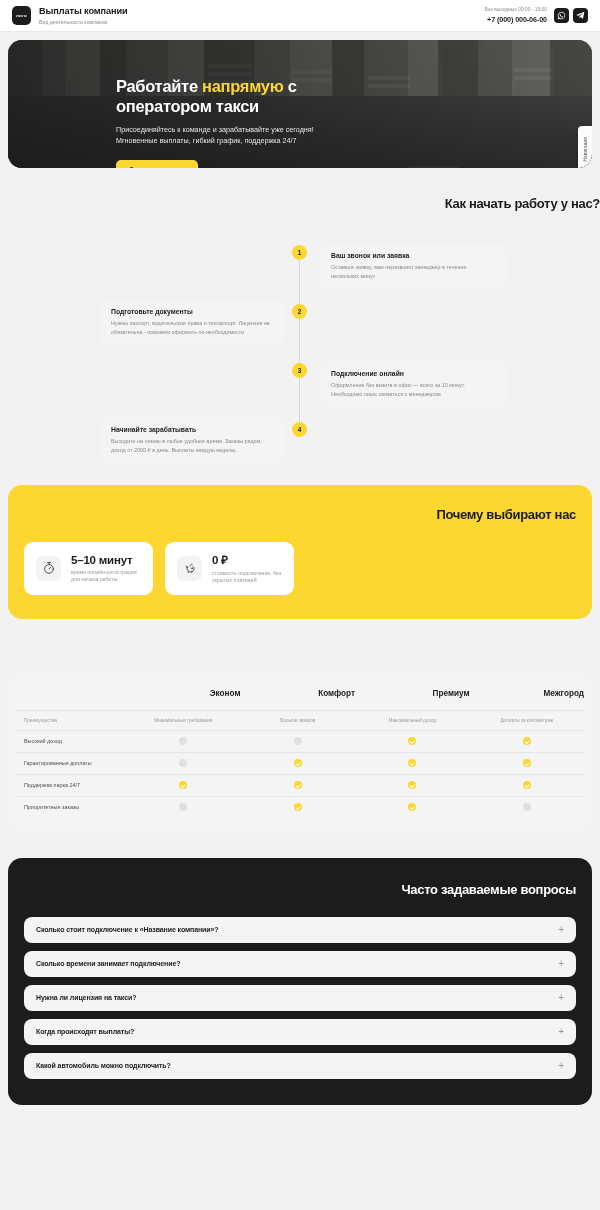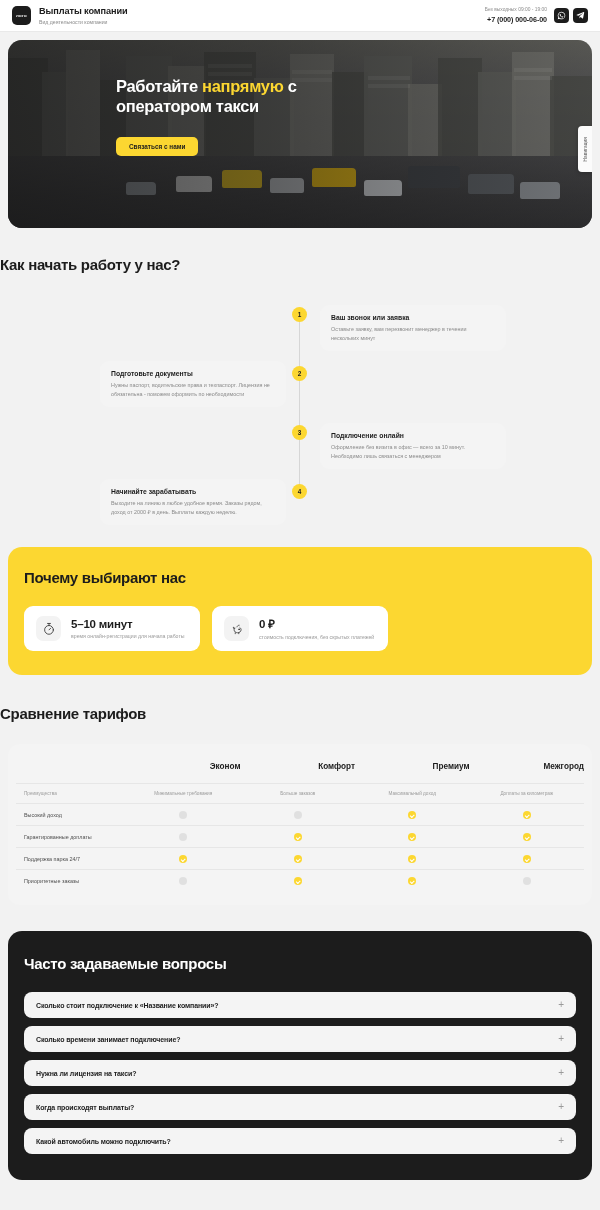--- a/index.html
+++ b/index.html
@@ -40,21 +40,21 @@
     width: 15px; height: 15px; border-radius: 4px;
     background: #1c1c1c; color: #fff;
     display: flex; align-items: center; justify-content: center;
   }
   .social-btn svg { width: 9px; height: 9px; fill: #fff; }
 
   
   .hero-wrap { padding: 8px 8px 0 8px; }
   .hero {
     position: relative;
-    height: 188px;
+    height: 128px;
     border-radius: 14px;
     overflow: hidden;
     background: linear-gradient(180deg, #6e6e68 0%, #55555a 40%, #3a3a3e 100%);
   }
   .hero-city { position: absolute; inset: 0; overflow: hidden; }
   .bldg { position: absolute; bottom: 52px; background: #6d6e6a; opacity: .85; }
   .bldg.d { background: #545550; }
   .bldg.l { background: #83837d; }
   .win { position: absolute; background: rgba(255,255,255,0.10); }
   .road {
@@ -90,22 +90,22 @@
     box-shadow: 0 1px 4px rgba(0,0,0,.25);
     display: flex; align-items: center; justify-content: center;
   }
   .nav-tab span {
     writing-mode: vertical-rl; transform: rotate(180deg);
     font-size: 4.6px; color: #5a5a5a; letter-spacing: .2px;
   }
 
   
   .sec-title {
-    text-align: left; font-size: 15px; font-weight: bold;
-    color: #1c1c1c; letter-spacing: -0.3px;
+    text-align: right; font-size: 13px; font-weight: bold;
+    color: #1c1c1c; letter-spacing: -0.3px; margin-left: 33px;
   }
 
   
   .steps-sec { padding: 28px 0 18px 0; }
   .timeline { position: relative; margin-top: 26px; height: 230px; }
   .tl-line {
     position: absolute; left: 299px; top: 296px;
     width: 1.4px; background: #d6d6d6;
   }
   .step-node {
@@ -129,21 +129,21 @@
 
   
   .benefits-wrap { padding: 0 8px; }
   .benefits {
     background: #fcd731; border-radius: 14px;
     padding: 22px 16px 24px 16px;
   }
   .benefits .sec-title { color: #1c1c1c; }
   .ben-grid {
     margin-top: 20px;
-    display: grid; grid-template-columns: 1fr 1fr 1fr;
+    display: grid; grid-template-columns: 1fr 1fr 1fr 1fr;
     gap: 10px 12px;
   }
   .ben-card {
     background: #ffffff; border-radius: 9px;
     padding: 10px 12px;
     display: flex; align-items: center; gap: 10px;
     min-height: 44px;
   }
   .ben-icon {
     width: 25px; height: 25px; border-radius: 7px;
@@ -272,20 +272,22 @@
       <div class="car" style="left:118px;top:142px;width:30px;height:13px;background:#9aa0a6;"></div>
     </div>
     <div class="hero-overlay"></div>
 
     <div class="hero-content">
       <h1 class="hero-title">
         <span>Работайте </span><span class="hero-accent">напрямую</span><span> с</span><br>
         <span>оператором такси</span>
       </h1>
       <div class="hero-sub">
+        <div>Присоединяйтесь к команде и зарабатывайте уже сегодня!</div>
+        <div>Мгновенные выплаты, гибкий график, поддержка 24/7</div>
       </div>
       <button class="hero-btn">Связаться с нами</button>
     </div>
 
     <div class="nav-tab">
       <span>Навигация</span>
     </div>
   </div>
 </div>
 
@@ -356,21 +358,20 @@
           <div class="ben-label">стоимость подключения, без скрытых платежей</div>
         </div>
       </div>
 
 
     </div>
   </div>
 </div>
 
 <div class="tariffs-sec">
-  <h2 class="sec-title">Сравнение тарифов</h2>
   <div class="table-wrap">
     <table class="tariffs">
       <thead>
         <tr>
           <th class="first"></th>
           <th>Эконом</th>
           <th>Комфорт</th>
           <th>Премиум</th>
           <th>Межгород</th>
         </tr>

